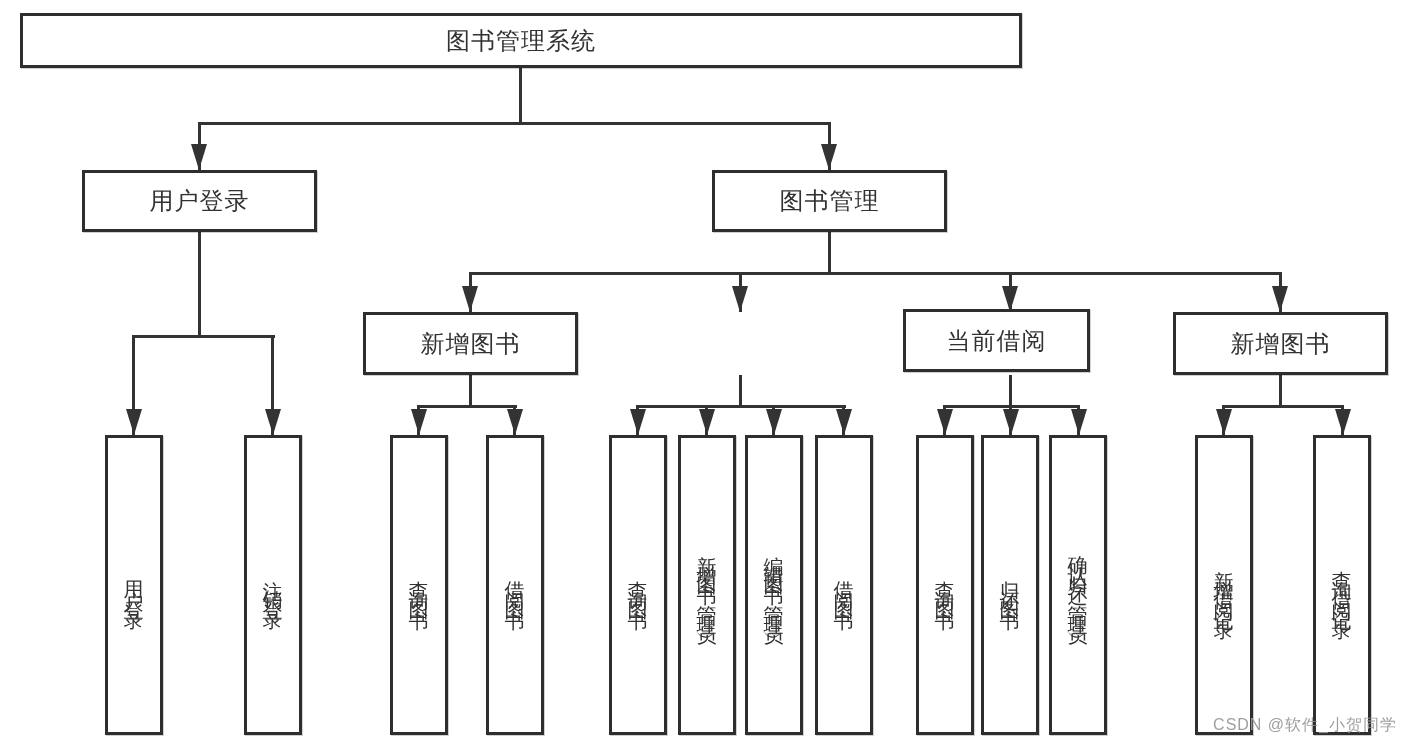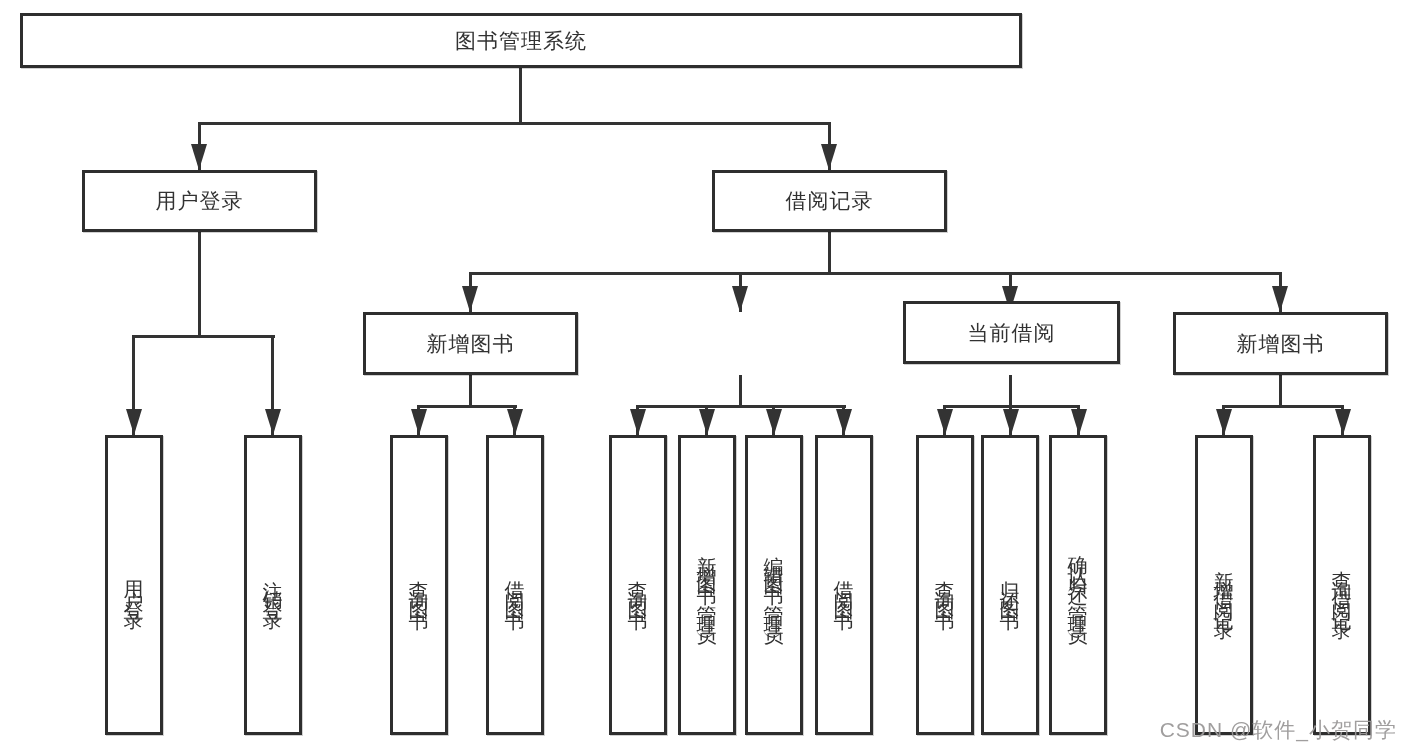--- a/index.html
+++ b/index.html
@@ -17,21 +17,21 @@
     background: #ffffff;
     border: 3px solid #2e2e2e;
     box-shadow: 1px 1px 0 rgba(0,0,0,0.18);
     display: flex;
     align-items: center;
     justify-content: center;
     color: #323232;
     z-index: 2;
   }
   .node.h span {
-    font-size: 21px;
+    font-size: 24px;
     letter-spacing: 1px;
     white-space: nowrap;
   }
   .node.v span {
     writing-mode: vertical-lr;
     text-orientation: upright;
     font-size: 20px;
     letter-spacing: 10px;
     line-height: 1;
     white-space: nowrap;
@@ -47,22 +47,22 @@
     position: absolute;
     width: 0; height: 0;
     border-left: 8px solid transparent;
     border-right: 8px solid transparent;
     border-top: 26px solid #333333;
     z-index: 1;
   }
   .watermark {
     position: absolute;
     right: 8px;
-    bottom: 3px;
-    font-size: 21px;
+    bottom: 11px;
+    font-size: 16px;
     color: rgba(155,153,153,0.95);
     letter-spacing: 1px;
     z-index: 3;
     white-space: nowrap;
   }
 </style>
 </head>
 <body>
 
 <div class="canvas">
@@ -127,27 +127,27 @@
   <div class="arrow" style="left:1335px; top:409px"></div>
 
   <div class="node h" style="left:20px; top:13px; width:1002px; height:55px">
     <span>图书管理系统</span>
   </div>
 
   <div class="node h" style="left:82px; top:170px; width:235px; height:62px">
     <span>用户登录</span>
   </div>
   <div class="node h" style="left:712px; top:170px; width:235px; height:62px">
-    <span>借阅记录</span>
+    <span>图书管理</span>
   </div>
 
   <div class="node h" style="left:363px; top:312px; width:215px; height:63px">
     <span>新增图书</span>
   </div>
-  <div class="node h" style="left:903px; top:301px; width:217px; height:63px">
+  <div class="node h" style="left:903px; top:309px; width:187px; height:63px">
     <span>当前借阅</span>
   </div>
   <div class="node h" style="left:1173px; top:312px; width:215px; height:63px">
     <span>新增图书</span>
   </div>
 
   <div class="node v" style="left:105px; top:435px; width:58px; height:300px">
     <span>用户登录</span>
   </div>
   <div class="node v" style="left:244px; top:435px; width:58px; height:300px">

